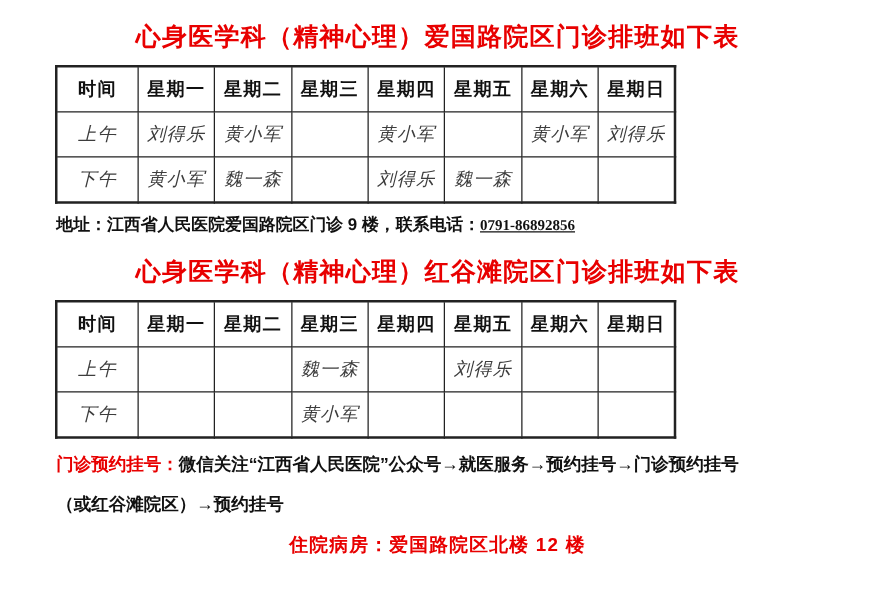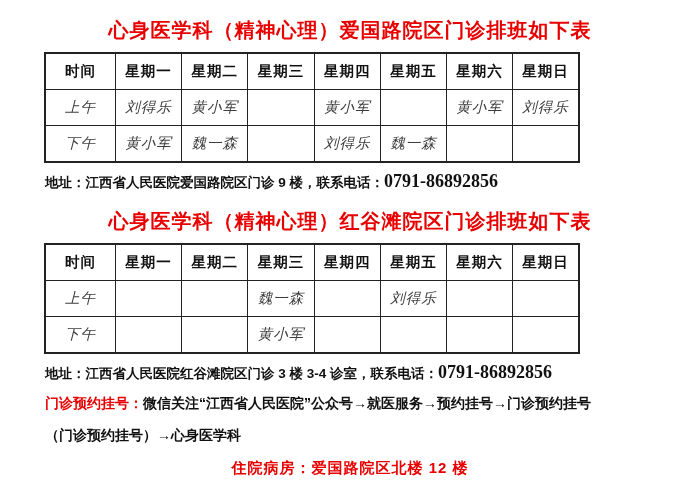--- a/index.html
+++ b/index.html
@@ -25,21 +25,21 @@
     margin: 0 0 8px 0;
     text-align: center;
     color: var(--red, #e80000);
     font-size: 20px;
     font-weight: bold;
     letter-spacing: 1px;
     line-height: 1.4;
   }
   .doc-title.second { margin-top: 15px; text-align: center; }
   table.schedule {
-    width: 536px;
+    width: 497px;
     border-collapse: collapse;
     table-layout: fixed;
     border: 2px solid var(--border, #222);
   }
   table.schedule th, table.schedule td {
     border: 1px solid var(--border, #222);
     height: 35px;
     text-align: center;
     vertical-align: middle;
     font-size: 14.5px;
@@ -58,21 +58,21 @@
     font-style: italic;
   }
   col.c-time { width: 13.2%; }
   col.c-day  { width: 12.4%; }
   .address {
     margin: 8px 0 0 1px;
     font-size: 13.5px;
     font-weight: bold;
     color: var(--text, #111);
   }
-  .phone { font-family: "Liberation Serif", serif; font-size: 18px; }
+  .phone { font-family: "Liberation Serif", serif; font-size: 12px; text-decoration: underline; }
   .booking-line {
     margin: 10px 0 0 1px;
     font-size: 14px;
     font-weight: bold;
     color: var(--text, #111);
     line-height: 1.45;
   }
   .booking-line.second { margin-top: 12px; }
   .booking-label { color: var(--red, #e80000); }
   .ward-line {
@@ -182,20 +182,19 @@
         <td></td>
         <td>黄小军</td>
         <td></td>
         <td></td>
         <td></td>
         <td></td>
       </tr>
     </tbody>
   </table>
 
-  <p class="address"><span>地址：江西省人民医院红谷滩院区门诊 3 楼 3-4 诊室，联系电话：</span><span class="phone">0791-86892856</span></p>
 
   <p class="booking-line"><span class="booking-label">门诊预约挂号：</span><span>微信关注“江西省人民医院”公众号→就医服务→预约挂号→门诊预约挂号</span></p>
-  <p class="booking-line second">（门诊预约挂号）→心身医学科</p>
+  <p class="booking-line second">（或红谷滩院区）→预约挂号</p>
 
   <p class="ward-line">住院病房：爱国路院区北楼 12 楼</p>
 
 </div>
 
 </body></html>

